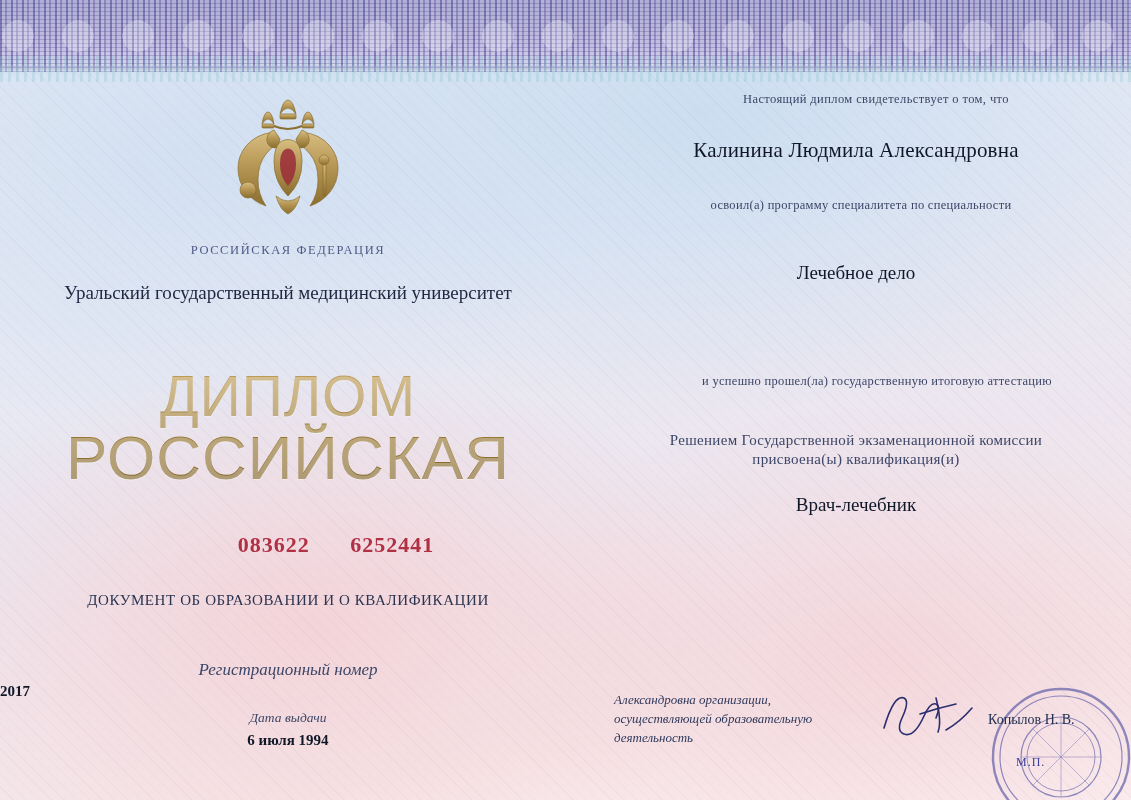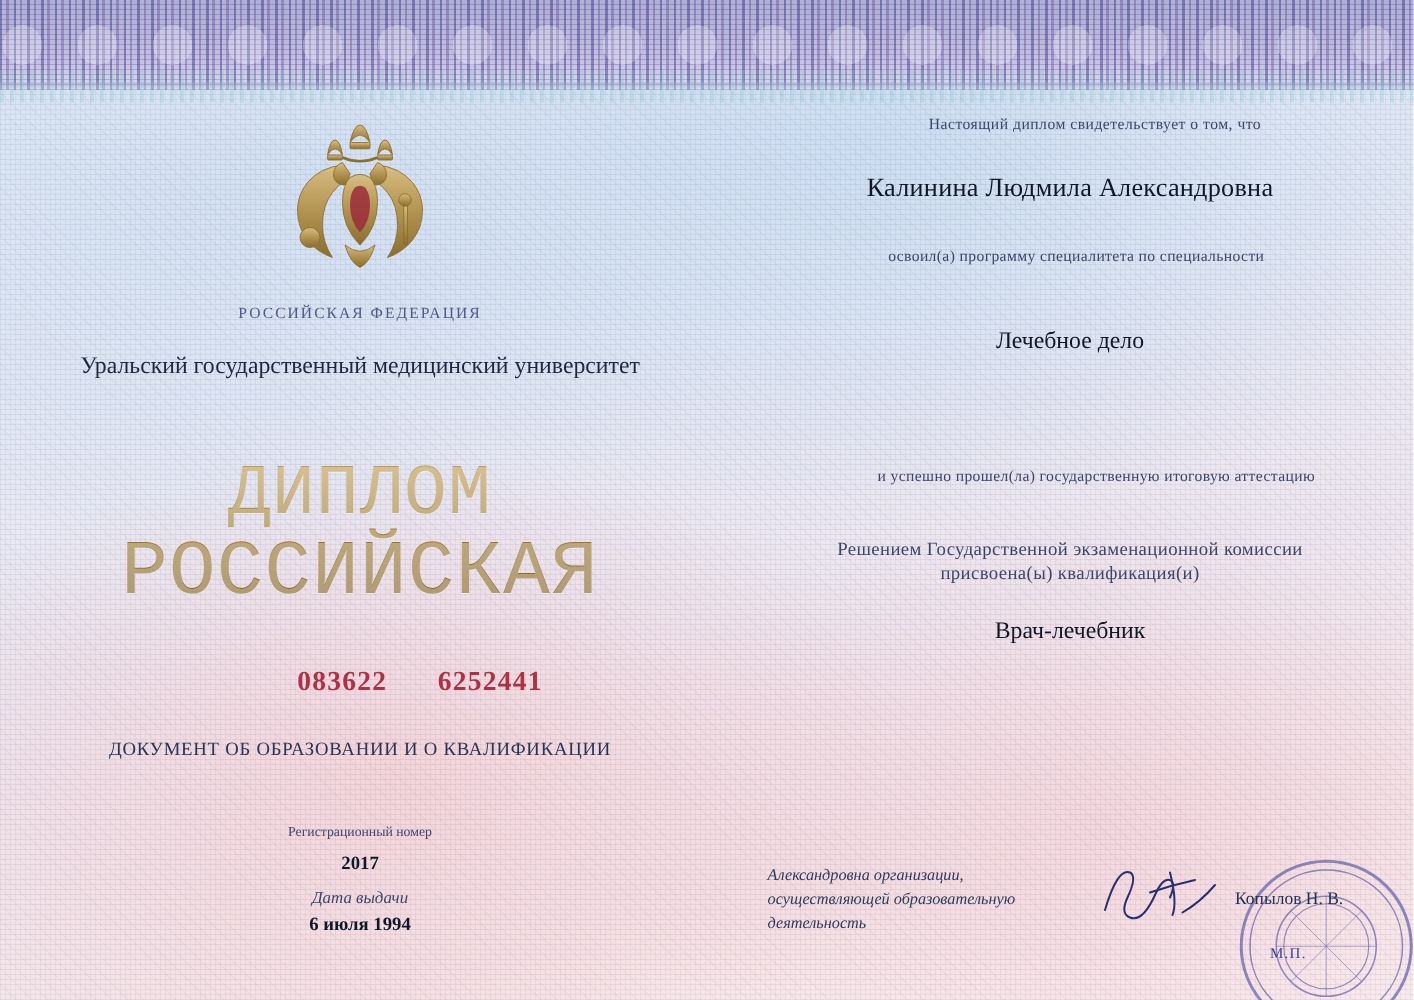--- a/index.html
+++ b/index.html
@@ -123,21 +123,21 @@
     color: #1e2740;
   }
   .diplom-title {
     position: absolute;
     top: 288px;
     width: 100%;
     text-align: center;
     font-size: 57px;
     line-height: 57px;
     letter-spacing: 1px;
-    font-family: Liberation Mono, monospace;
+    font-family: Liberation Sans, sans-serif;
     color: #9a7b3a;
     background: linear-gradient(180deg, #c3a05a 0%, #9d7d36 45%, #7d6127 100%);
     -webkit-background-clip: text;
     background-clip: text;
     color: transparent;
     text-shadow: 0 1px 0 rgba(255,255,255,0.35);
   }
   .diplom-title .line2 {
     display: block;
     font-size: 62px;
@@ -163,28 +163,29 @@
     text-align: center;
     font-size: 15px;
     letter-spacing: 0.6px;
     color: #2b3450;
   }
   .reg-label {
     position: absolute;
     top: 580px;
     width: 100%;
     text-align: center;
-    font-size: 11px;
+    font-size: 17px;
+    font-style: italic;
     color: #3d4667;
   }
   .reg-value {
     position: absolute;
     top: 603px;
     width: 100%;
-    text-align: center;
+    text-align: left;
     font-size: 15px;
     font-weight: bold;
     color: #101828;
   }
   .date-label {
     position: absolute;
     top: 630px;
     width: 100%;
     text-align: center;
     font-size: 13.5px;

